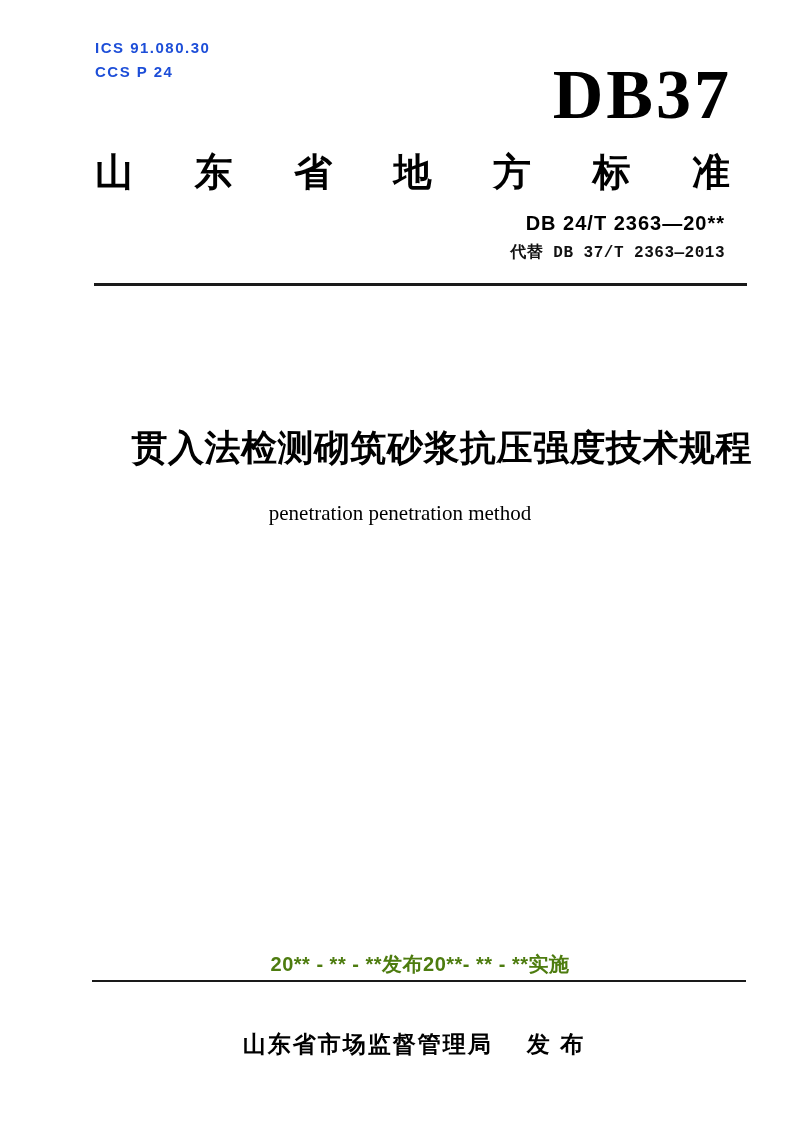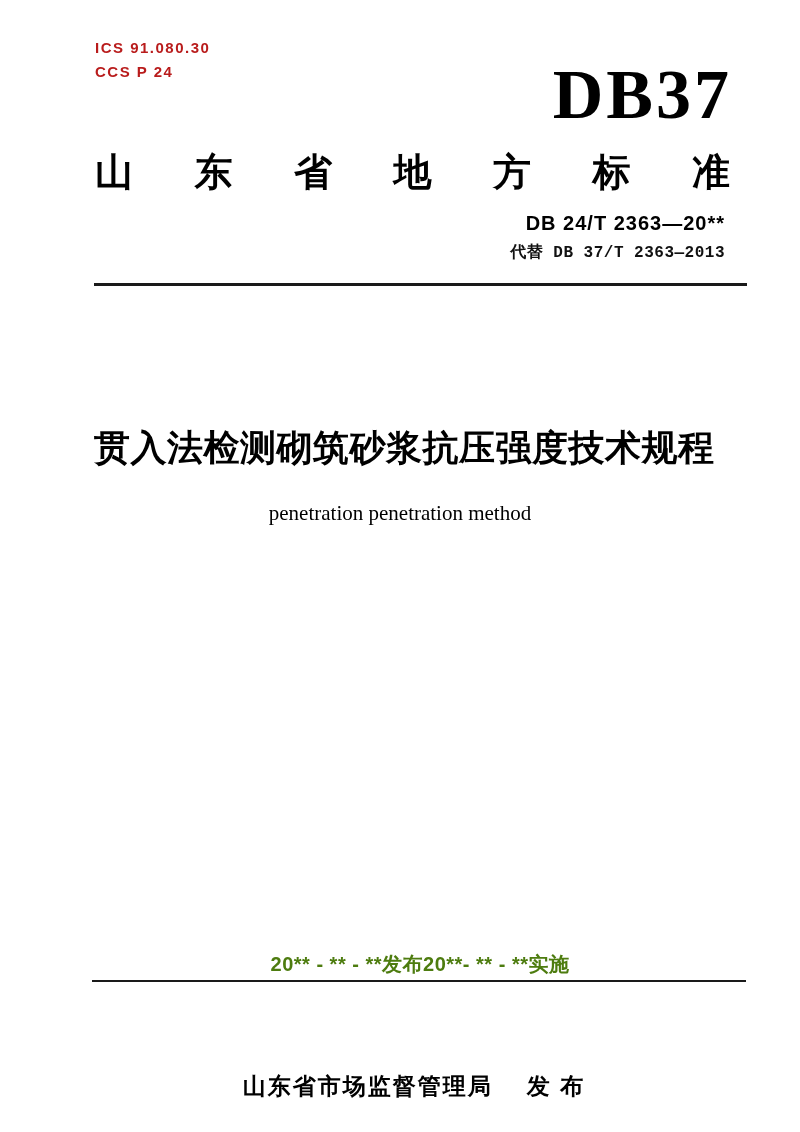--- a/index.html
+++ b/index.html
@@ -19,21 +19,21 @@
 
   
   .ics-block {
     position: absolute;
     left: 95px;
     top: 36px;
     font-size: 15px;
     font-weight: bold;
     letter-spacing: 1.5px;
     line-height: 24px;
-    color: #b91c1c;
+    color: #1d4ed8;
   }
 
   
   .logo {
     position: absolute;
     right: 68px;
     top: 60px;
     font-family: "Liberation Serif", serif;
     font-weight: bold;
     font-size: 70px;
@@ -93,21 +93,21 @@
     top: 980px;
     height: 2px;
   }
 
   .title-zh {
     position: absolute;
     left: 94px;
     width: 658px;
     top: 424px;
     margin: 0;
-    text-align: left;
+    text-align: right;
     font-size: 36px;
     font-weight: bold;
     letter-spacing: 0.5px;
     color: #000;
   }
 
   .title-en {
     position: absolute;
     left: 57px;
     width: 686px;
@@ -135,21 +135,20 @@
   .publisher {
     position: absolute;
     left: 94px;
     width: 640px;
     top: 1029px;
     text-align: center;
     font-size: 23px;
     font-weight: bold;
     letter-spacing: 2px;
     color: #000;
-    margin-top: 42px;
   }
   .publisher .gap {
     display: inline-block;
     width: 34px;
   }
 </style>
 </head>
 <body>
 
 <div class="page">

